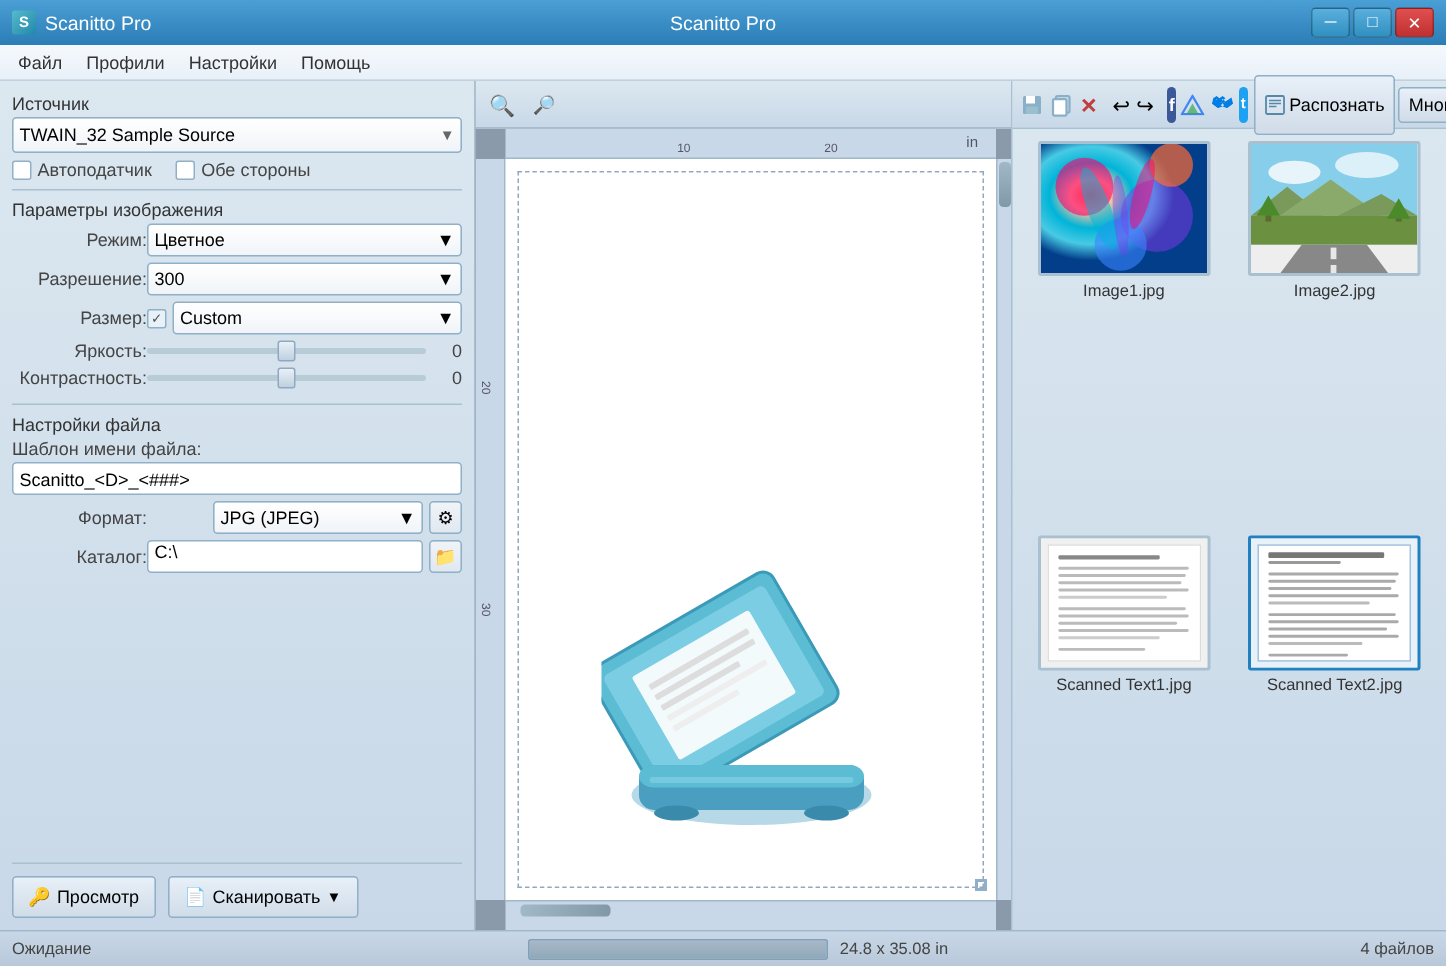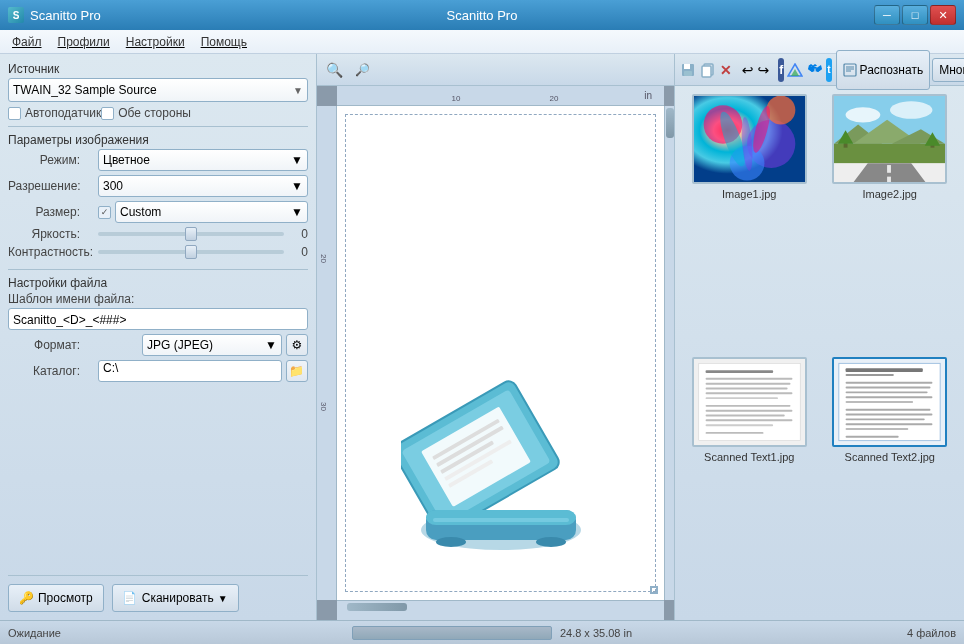--- a/index.html
+++ b/index.html
@@ -45,21 +45,20 @@
       cursor: pointer;
     }
     .title-btn.close { background: linear-gradient(to bottom, #e05050, #c03030); }
     .menu-bar {
       background: linear-gradient(to bottom, #f5f9fd, #e8f0f8);
       height: 24px;
       display: flex;
       align-items: center;
       padding: 0 4px;
       border-bottom: 1px solid #c0d0e0;
-      text-decoration: underline;
     }
     .menu-item {
       padding: 2px 8px;
       cursor: pointer;
       border-radius: 3px;
       font-size: 12px;
       color: #333;
     }
     .main-content {
       display: flex;
@@ -89,30 +88,30 @@
       border-radius: 3px;
       background: linear-gradient(to bottom, #fff, #f0f4f8);
       padding: 0 4px;
       font-size: 12px;
       display: flex;
       align-items: center;
       justify-content: space-between;
       cursor: pointer;
     }
     .dropdown-arrow { font-size: 10px; color: #666; }
-    .checkboxes-row { display: flex; align-items: flex-start; margin-top: 4px; }
+    .checkboxes-row { display: flex; gap: 16px; align-items: flex-start; margin-top: 4px; }
     .checkbox-item { display: flex; align-items: center; gap: 4px; font-size: 12px; color: #444; }
     .cb { width: 13px; height: 13px; border: 1px solid #90b0c8; background: white; border-radius: 2px; }
     .params-section { border-top: 1px solid #a8c0d0; padding-top: 6px; }
     .param-row {
       display: flex;
       align-items: center;
       margin-bottom: 4px;
     }
-    .param-label { width: 90px; font-size: 12px; color: #444; text-align: right; padding-right: 18px; }
+    .param-label { width: 90px; font-size: 12px; color: #444; text-align: right; padding-right: 0; }
     .param-control { flex: 1; }
     .dropdown-sm {
       height: 22px;
       border: 1px solid #90b0c8;
       border-radius: 3px;
       background: linear-gradient(to bottom, #fff, #f0f4f8);
       padding: 0 4px;
       font-size: 12px;
       display: flex;
       align-items: center;

